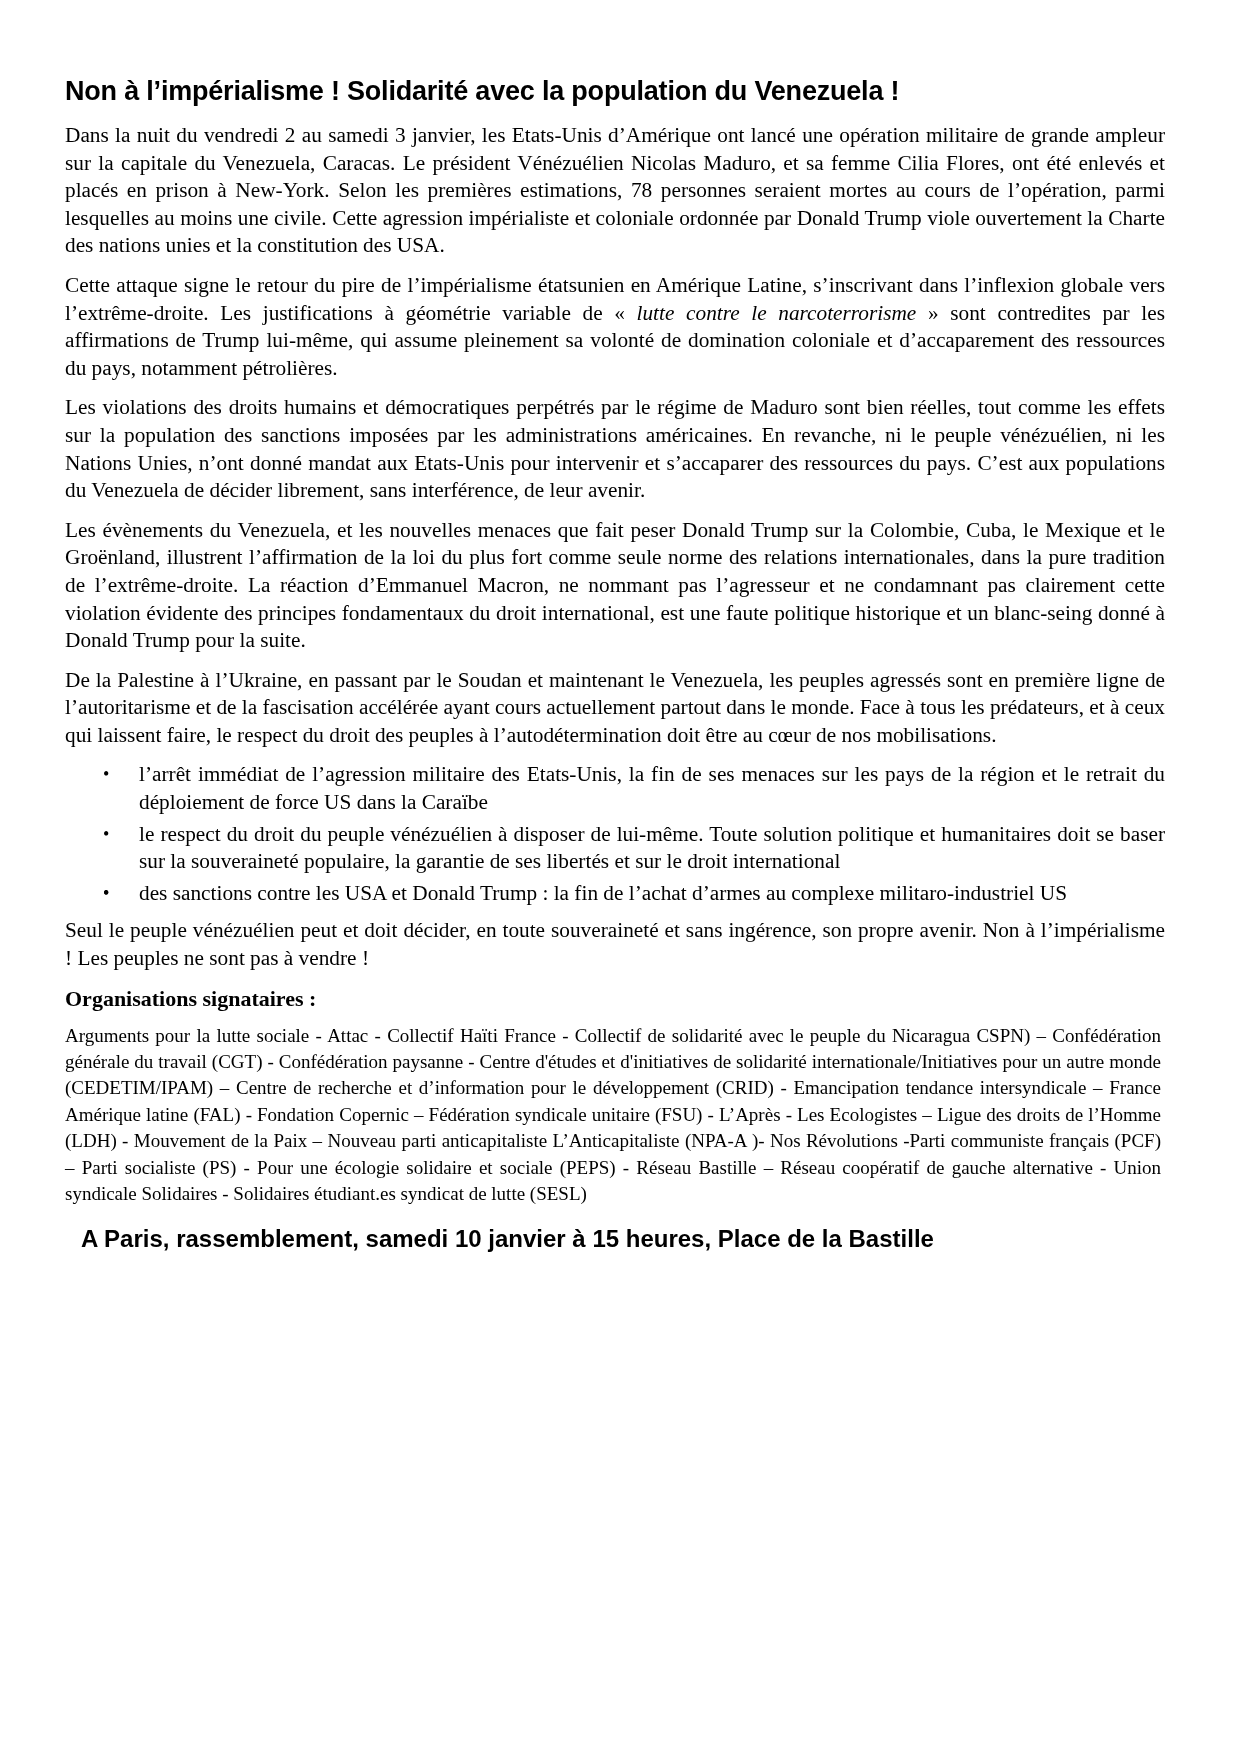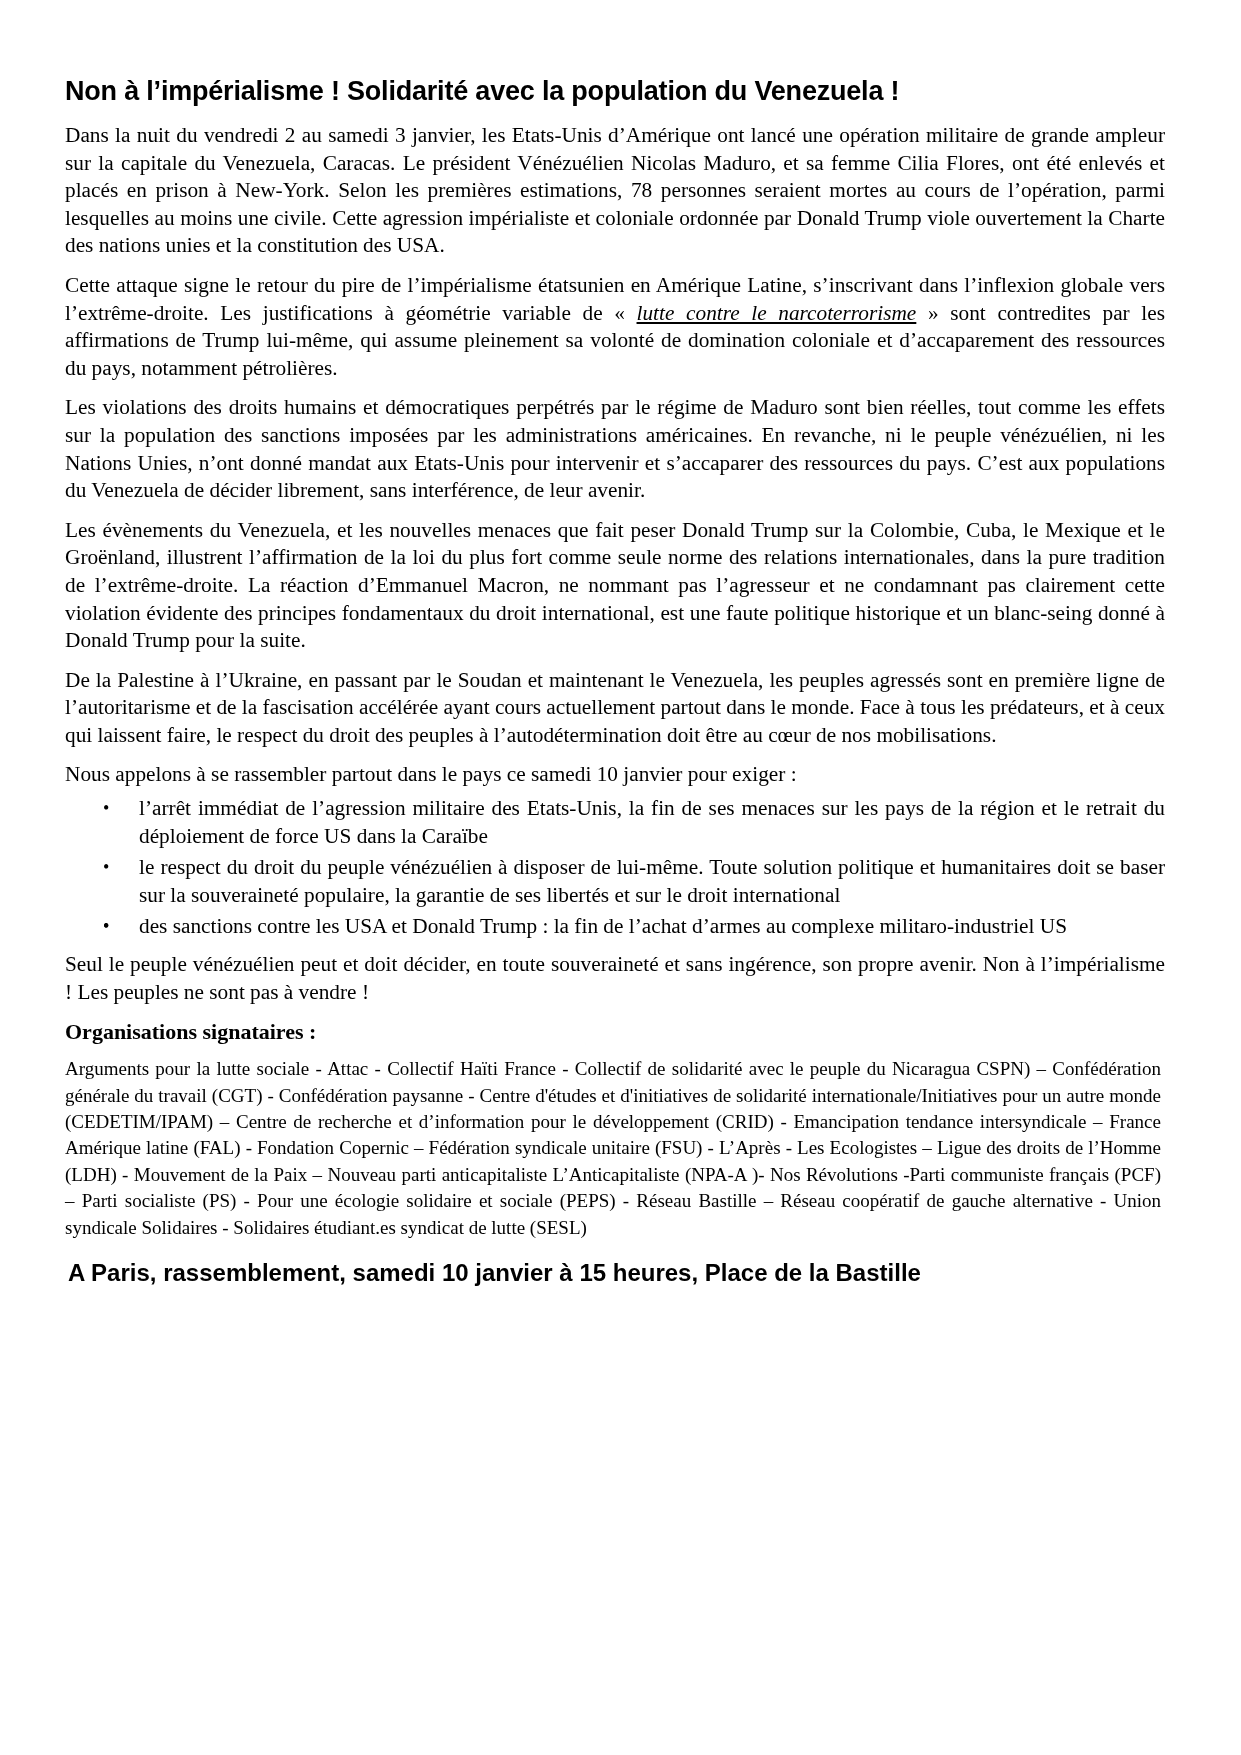--- a/index.html
+++ b/index.html
@@ -6,58 +6,57 @@
     body { width: 1241px; height: 1755px; position: relative; overflow: hidden; color: #000; }
     .page { position: absolute; left: 65px; top: 74px; width: 1100px; }
     .title {
       font-family: "Liberation Sans", sans-serif; font-weight: bold;
       font-size: 27px; line-height: 34px; margin: 0 0 14px 0; letter-spacing: -0.2px;
     }
     .para {
       font-family: "Liberation Serif", serif; font-size: 21.3px; line-height: 27.6px;
       text-align: justify; margin: 8px 0 12px 0;
     }
-    .para i { font-style: italic; text-decoration: underline; }
+    .para i { font-style: italic; }
     .demands { margin: 6px 0 10px 0; padding: 0; list-style: none; }
     .demand {
       position: relative; padding-left: 74px;
       font-family: "Liberation Serif", serif; font-size: 21.3px; line-height: 27.6px;
       text-align: justify; margin: 0 0 4px 0;
     }
     .bullet { position: absolute; left: 38px; top: 0; font-size: 18px; }
     .sig-heading {
       font-family: "Liberation Serif", serif; font-weight: bold; font-size: 22px;
       line-height: 24px; margin: 14px 0 12px 0;
     }
     .sig-list {
       font-family: "Liberation Serif", serif; font-size: 19px; line-height: 26.4px;
       text-align: justify; margin: 0 4px 16px 0;
     }
     .footer {
       font-family: "Liberation Sans", sans-serif; font-weight: bold;
-      font-size: 24px; line-height: 32px; margin: 3px;
+      font-size: 24px; line-height: 32px; margin: 16px;
     }
   </style>
 </head>
 <body>
 
 <div class="page">
   <h1 class="title">Non à l’impérialisme ! Solidarité avec la population du Venezuela !</h1>
 
   <p class="para">Dans la nuit du vendredi 2 au samedi 3 janvier, les Etats-Unis d’Amérique ont lancé une opération militaire de grande ampleur sur la capitale du Venezuela, Caracas. Le président Vénézuélien Nicolas Maduro, et sa femme Cilia Flores, ont été enlevés et placés en prison à New-York. Selon les premières estimations, 78 personnes seraient mortes au cours de l’opération, parmi lesquelles au moins une civile. Cette agression impérialiste et coloniale ordonnée par Donald Trump viole ouvertement la Charte des nations unies et la constitution des USA.</p>
 
   <p class="para"><span>Cette attaque signe le retour du pire de l’impérialisme étatsunien en Amérique Latine, s’inscrivant dans l’inflexion globale vers l’extrême-droite. Les justifications à géométrie variable de « </span><i>lutte contre le narcoterrorisme</i><span> » sont contredites par les affirmations de Trump lui-même, qui assume pleinement sa volonté de domination coloniale et d’accaparement des ressources du pays, notamment pétrolières.</span></p>
 
   <p class="para">Les violations des droits humains et démocratiques perpétrés par le régime de Maduro sont bien réelles, tout comme les effets sur la population des sanctions imposées par les administrations américaines. En revanche, ni le peuple vénézuélien, ni les Nations Unies, n’ont donné mandat aux Etats-Unis pour intervenir et s’accaparer des ressources du pays. C’est aux populations du Venezuela de décider librement, sans interférence, de leur avenir.</p>
 
   <p class="para">Les évènements du Venezuela, et les nouvelles menaces que fait peser Donald Trump sur la Colombie, Cuba, le Mexique et le Groënland, illustrent l’affirmation de la loi du plus fort comme seule norme des relations internationales, dans la pure tradition de l’extrême-droite. La réaction d’Emmanuel Macron, ne nommant pas l’agresseur et ne condamnant pas clairement cette violation évidente des principes fondamentaux du droit international, est une faute politique historique et un blanc-seing donné à Donald Trump pour la suite.</p>
 
   <p class="para">De la Palestine à l’Ukraine, en passant par le Soudan et maintenant le Venezuela, les peuples agressés sont en première ligne de l’autoritarisme et de la fascisation accélérée ayant cours actuellement partout dans le monde. Face à tous les prédateurs, et à ceux qui laissent faire, le respect du droit des peuples à l’autodétermination doit être au cœur de nos mobilisations.</p>
 
-  <p class="para" style="margin-bottom:6px;">Nous appelons à se rassembler partout dans le pays ce samedi 10 janvier pour exiger :</p>
 
   <ul class="demands">
     <li class="demand">
       <span class="bullet">•</span>
       <span>l’arrêt immédiat de l’agression militaire des Etats-Unis, la fin de ses menaces sur les pays de la région et le retrait du déploiement de force US dans la Caraïbe</span>
     </li>
     <li class="demand">
       <span class="bullet">•</span>
       <span>le respect du droit du peuple vénézuélien à disposer de lui-même. Toute solution politique et humanitaires doit se baser sur la souveraineté populaire, la garantie de ses libertés et sur le droit international</span>
     </li>

